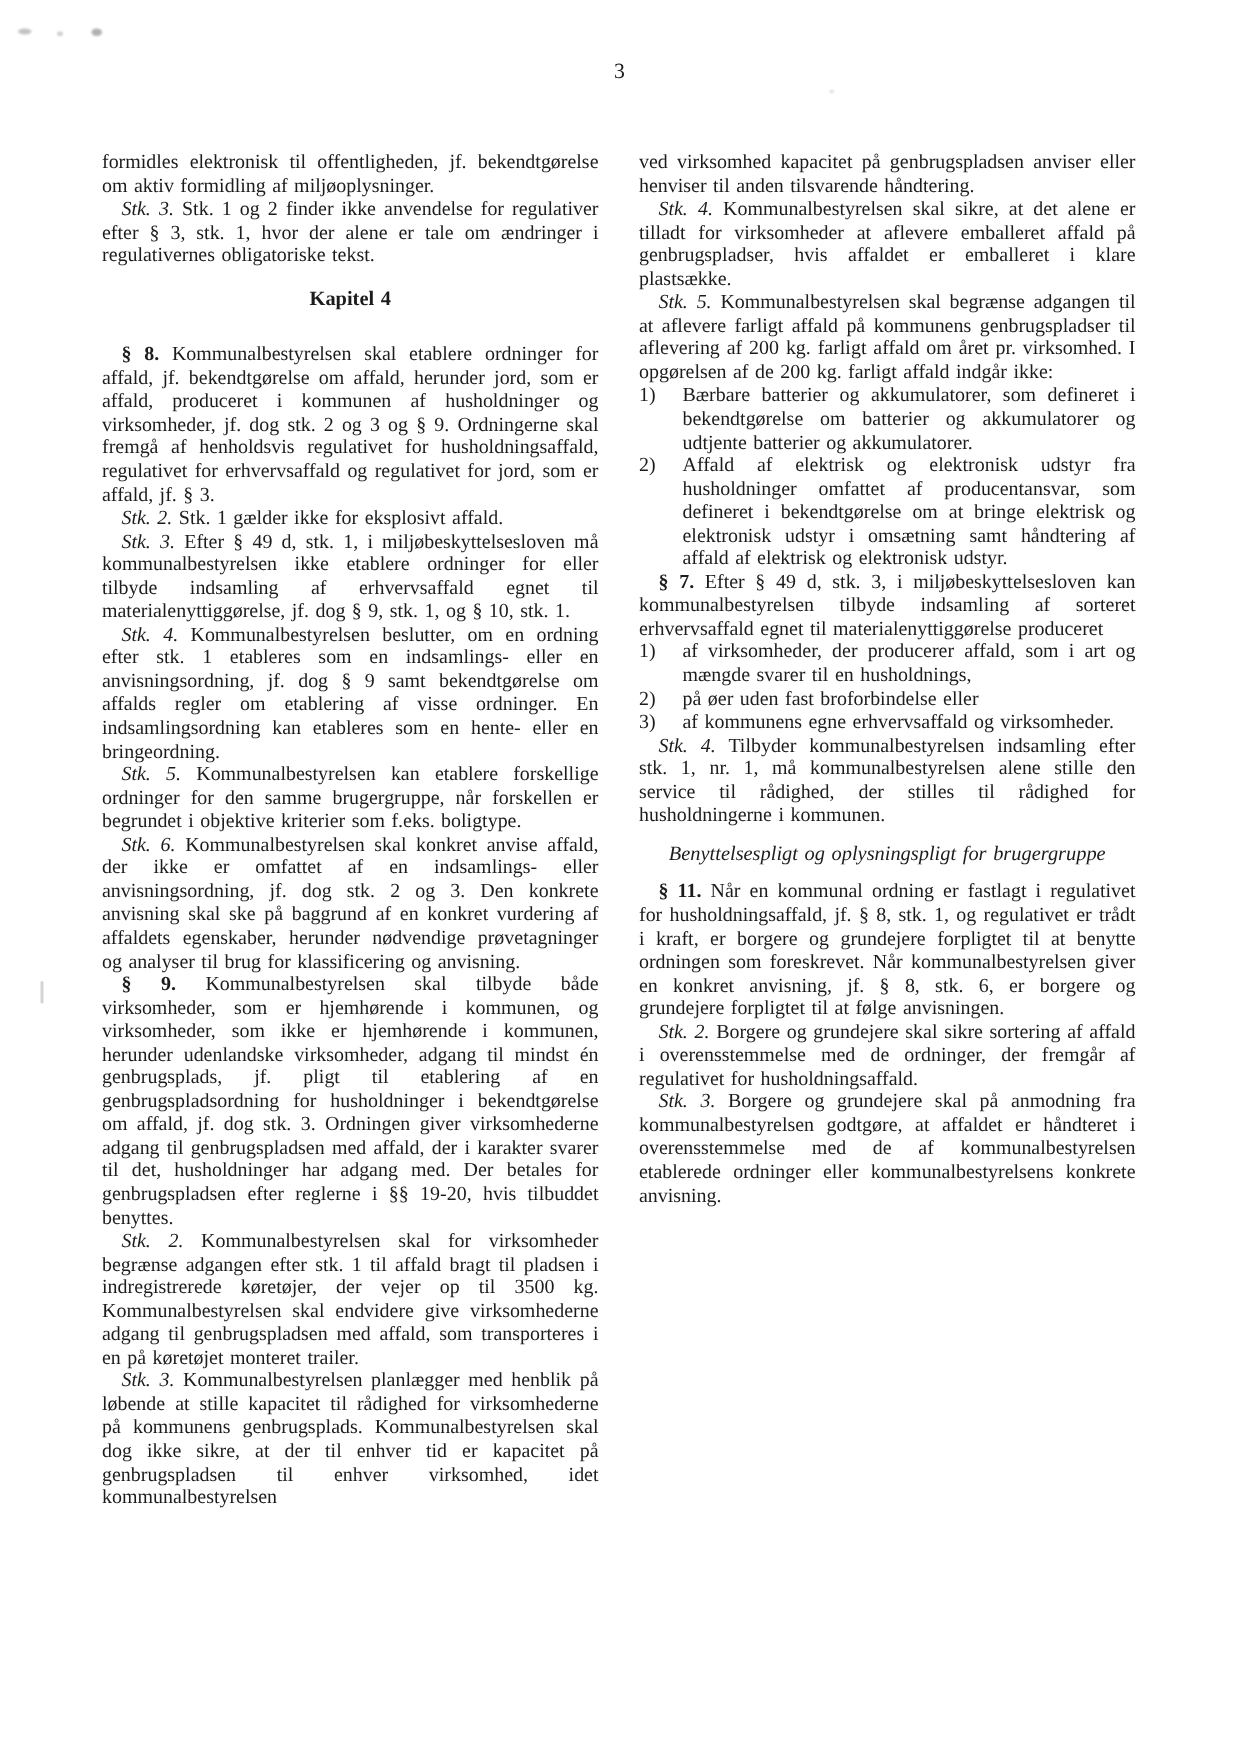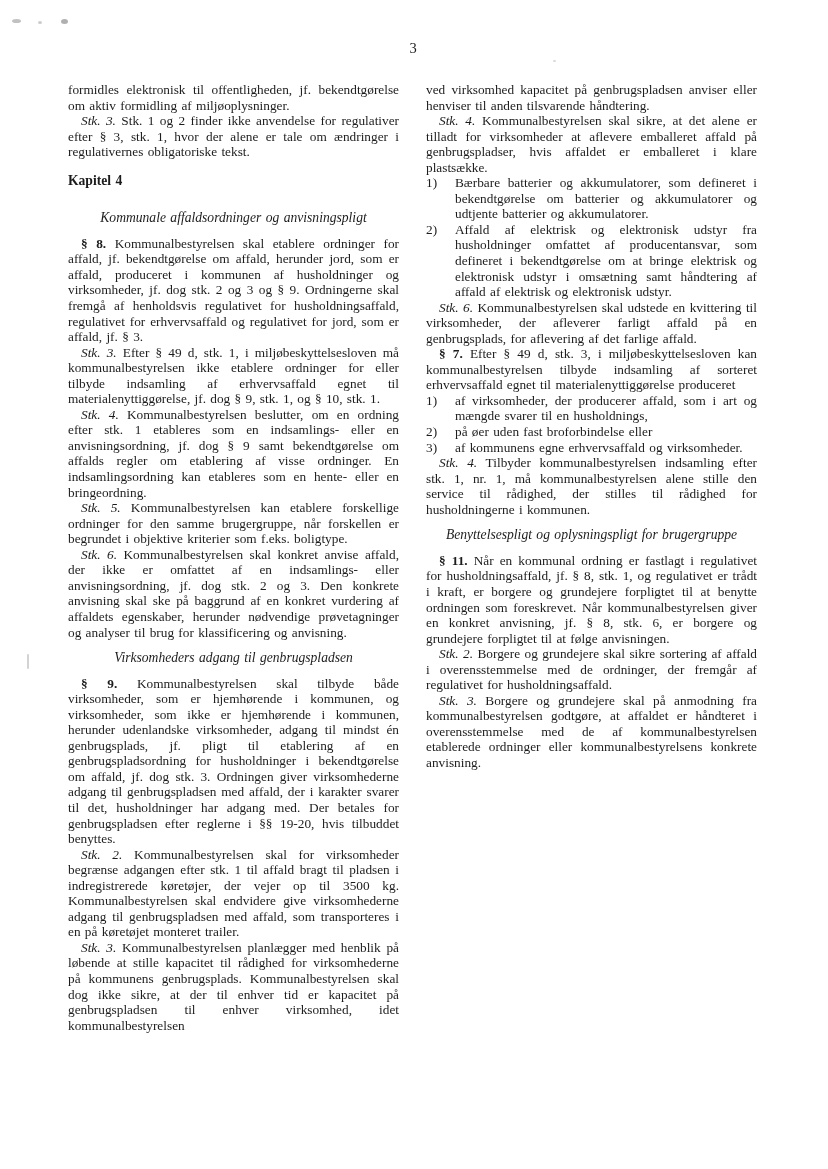--- a/index.html
+++ b/index.html
@@ -9,36 +9,36 @@
     background:#ffffff;
     overflow:hidden;
     font-family:"Liberation Serif","DejaVu Serif",serif;
     color:#1c1c1c;
   }
   .page-number{
     position:absolute;top:40px;left:68px;width:690px;
     text-align:center;font-size:14.5px;
   }
   .columns{
-    position:absolute;top:82px;left:68px;width:690px;
+    position:absolute;top:100px;left:68px;width:690px;
     display:flex;gap:27px;
   }
   .col{
     width:331px;
     font-size:13.3px;line-height:15.55px;
     text-align:justify;
     word-spacing:1px;
   }
   .para{margin:0;text-indent:13px;}
   .para.flush{text-indent:0;}
   .marker.i{font-style:italic;}
   .marker.b{font-weight:bold;}
   .chapter{
     margin:13px 0 22px;font-weight:bold;font-size:13.6px;
-    text-align:left;text-indent:0;
+    text-align:center;text-indent:0;
   }
   .sub{
     margin:10px 0 10px;font-style:italic;font-size:13.6px;
     text-align:center;text-indent:0;font-weight:normal;
   }
   .list-item{position:relative;padding-left:29px;text-indent:0;margin:0;}
   .list-item .num{position:absolute;left:0;top:0;}
   
   .speck{position:absolute;background:#8f8f8f;border-radius:50%;filter:blur(0.6px);}
   .sp1{left:12px;top:19px;width:9px;height:4px;opacity:.55;}
@@ -57,37 +57,36 @@
   <span class="speck dot-r"></span>
   <span class="vline"></span>
 
   <div class="page-number">3</div>
 
   <div class="columns">
     <div class="col" id="col-left">
         <p class="para flush">formidles elektronisk til offentligheden, jf. bekendtgørelse om aktiv formidling af miljøoplysninger.</p>
         <p class="para"><span class="marker i">Stk. 3.</span> Stk. 1 og 2 finder ikke anvendelse for regulativer efter § 3, stk. 1, hvor der alene er tale om ændringer i regulativernes obligatoriske tekst.</p>
         <div class="chapter">Kapitel 4</div>
-        <div class="sub">Kommunale affaldsordninger og anvisningspligt</div>
         <p class="para"><span class="marker b">§ 8.</span> Kommunalbestyrelsen skal etablere ordninger for affald, jf. bekendtgørelse om affald, herunder jord, som er affald, produceret i kommunen af husholdninger og virksomheder, jf. dog stk. 2 og 3 og § 9. Ordningerne skal fremgå af henholdsvis regulativet for husholdningsaffald, regulativet for erhvervsaffald og regulativet for jord, som er affald, jf. § 3.</p>
+        <p class="para"><span class="marker i">Stk. 2.</span> Stk. 1 gælder ikke for eksplosivt affald.</p>
         <p class="para"><span class="marker i">Stk. 3.</span> Efter § 49 d, stk. 1, i miljøbeskyttelsesloven må kommunalbestyrelsen ikke etablere ordninger for eller tilbyde indsamling af erhvervsaffald egnet til materialenyttiggørelse, jf. dog § 9, stk. 1, og § 10, stk. 1.</p>
         <p class="para"><span class="marker i">Stk. 4.</span> Kommunalbestyrelsen beslutter, om en ordning efter stk. 1 etableres som en indsamlings- eller en anvisningsordning, jf. dog § 9 samt bekendtgørelse om affalds regler om etablering af visse ordninger. En indsamlingsordning kan etableres som en hente- eller en bringeordning.</p>
         <p class="para"><span class="marker i">Stk. 5.</span> Kommunalbestyrelsen kan etablere forskellige ordninger for den samme brugergruppe, når forskellen er begrundet i objektive kriterier som f.eks. boligtype.</p>
         <p class="para"><span class="marker i">Stk. 6.</span> Kommunalbestyrelsen skal konkret anvise affald, der ikke er omfattet af en indsamlings- eller anvisningsordning, jf. dog stk. 2 og 3. Den konkrete anvisning skal ske på baggrund af en konkret vurdering af affaldets egenskaber, herunder nødvendige prøvetagninger og analyser til brug for klassificering og anvisning.</p>
-        <div class="sub">Virksomheders adgang til genbrugspladsen</div>
         <p class="para"><span class="marker b">§ 9.</span> Kommunalbestyrelsen skal tilbyde både virksomheder, som er hjemhørende i kommunen, og virksomheder, som ikke er hjemhørende i kommunen, herunder udenlandske virksomheder, adgang til mindst én genbrugsplads, jf. pligt til etablering af en genbrugspladsordning for husholdninger i bekendtgørelse om affald, jf. dog stk. 3. Ordningen giver virksomhederne adgang til genbrugspladsen med affald, der i karakter svarer til det, husholdninger har adgang med. Der betales for genbrugspladsen efter reglerne i §§ 19-20, hvis tilbuddet benyttes.</p>
         <p class="para"><span class="marker i">Stk. 2.</span> Kommunalbestyrelsen skal for virksomheder begrænse adgangen efter stk. 1 til affald bragt til pladsen i indregistrerede køretøjer, der vejer op til 3500 kg. Kommunalbestyrelsen skal endvidere give virksomhederne adgang til genbrugspladsen med affald, som transporteres i en på køretøjet monteret trailer.</p>
         <p class="para"><span class="marker i">Stk. 3.</span> Kommunalbestyrelsen planlægger med henblik på løbende at stille kapacitet til rådighed for virksomhederne på kommunens genbrugsplads. Kommunalbestyrelsen skal dog ikke sikre, at der til enhver tid er kapacitet på genbrugspladsen til enhver virksomhed, idet kommunalbestyrelsen</p>
       </div>
     <div class="col" id="col-right">
         <p class="para flush">ved virksomhed kapacitet på genbrugspladsen anviser eller henviser til anden tilsvarende håndtering.</p>
         <p class="para"><span class="marker i">Stk. 4.</span> Kommunalbestyrelsen skal sikre, at det alene er tilladt for virksomheder at aflevere emballeret affald på genbrugspladser, hvis affaldet er emballeret i klare plastsække.</p>
+        <p class="para"><span class="marker i">Stk. 5.</span> Kommunalbestyrelsen skal begrænse adgangen til at aflevere farligt affald på kommunens genbrugspladser til aflevering af 200 kg. farligt affald om året pr. virksomhed. I opgørelsen af de 200 kg. farligt affald indgår ikke:</p>
         <div class="list-item"><span class="num">1)</span><span>Bærbare batterier og akkumulatorer, som defineret i bekendtgørelse om batterier og akkumulatorer og udtjente batterier og akkumulatorer.</span></div>
         <div class="list-item"><span class="num">2)</span><span>Affald af elektrisk og elektronisk udstyr fra husholdninger omfattet af producentansvar, som defineret i bekendtgørelse om at bringe elektrisk og elektronisk udstyr i omsætning samt håndtering af affald af elektrisk og elektronisk udstyr.</span></div>
-        <p class="para"><span class="marker i">Stk. 6.</span> Kommunalbestyrelsen skal udstede en kvittering til virksomheder, der afleverer farligt affald på en genbrugsplads, for aflevering af det farlige affald.</p>
         <p class="para"><span class="marker b">§ 7.</span> Efter § 49 d, stk. 3, i miljøbeskyttelsesloven kan kommunalbestyrelsen tilbyde indsamling af sorteret erhvervsaffald egnet til materialenyttiggørelse produceret</p>
         <div class="list-item"><span class="num">1)</span><span>af virksomheder, der producerer affald, som i art og mængde svarer til en husholdnings,</span></div>
         <div class="list-item"><span class="num">2)</span><span>på øer uden fast broforbindelse eller</span></div>
         <div class="list-item"><span class="num">3)</span><span>af kommunens egne erhvervsaffald og virksomheder.</span></div>
         <p class="para"><span class="marker i">Stk. 4.</span> Tilbyder kommunalbestyrelsen indsamling efter stk. 1, nr. 1, må kommunalbestyrelsen alene stille den service til rådighed, der stilles til rådighed for husholdningerne i kommunen.</p>
         <div class="sub">Benyttelsespligt og oplysningspligt for brugergruppe</div>
         <p class="para"><span class="marker b">§ 11.</span> Når en kommunal ordning er fastlagt i regulativet for husholdningsaffald, jf. § 8, stk. 1, og regulativet er trådt i kraft, er borgere og grundejere forpligtet til at benytte ordningen som foreskrevet. Når kommunalbestyrelsen giver en konkret anvisning, jf. § 8, stk. 6, er borgere og grundejere forpligtet til at følge anvisningen.</p>
         <p class="para"><span class="marker i">Stk. 2.</span> Borgere og grundejere skal sikre sortering af affald i overensstemmelse med de ordninger, der fremgår af regulativet for husholdningsaffald.</p>
         <p class="para"><span class="marker i">Stk. 3.</span> Borgere og grundejere skal på anmodning fra kommunalbestyrelsen godtgøre, at affaldet er håndteret i overensstemmelse med de af kommunalbestyrelsen etablerede ordninger eller kommunalbestyrelsens konkrete anvisning.</p>
       </div>

